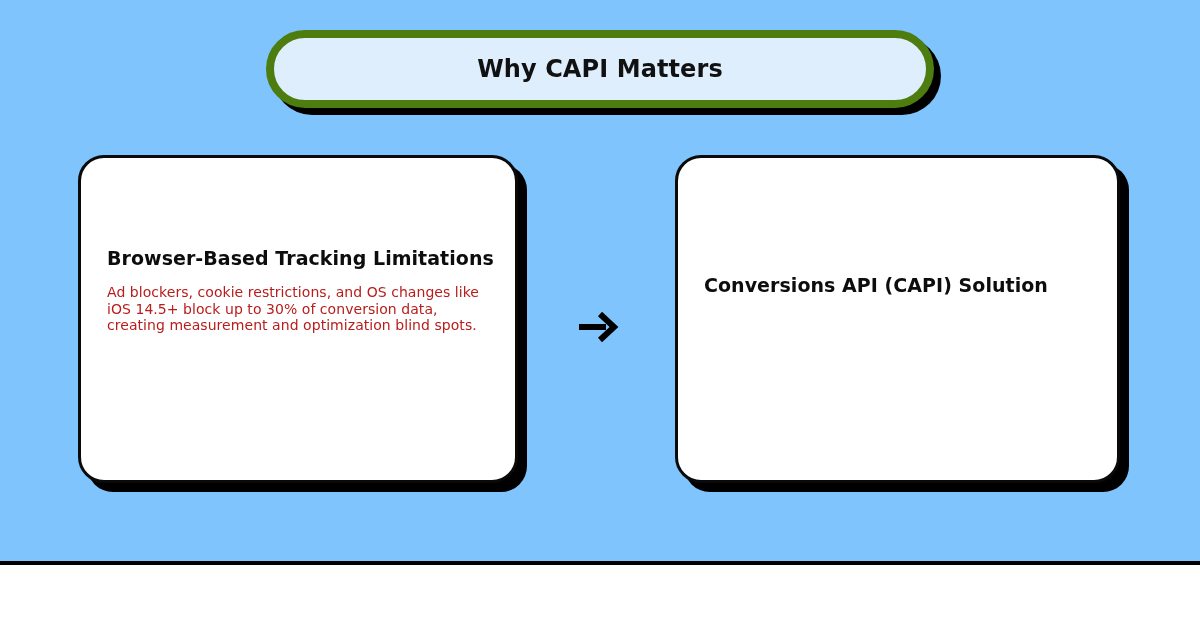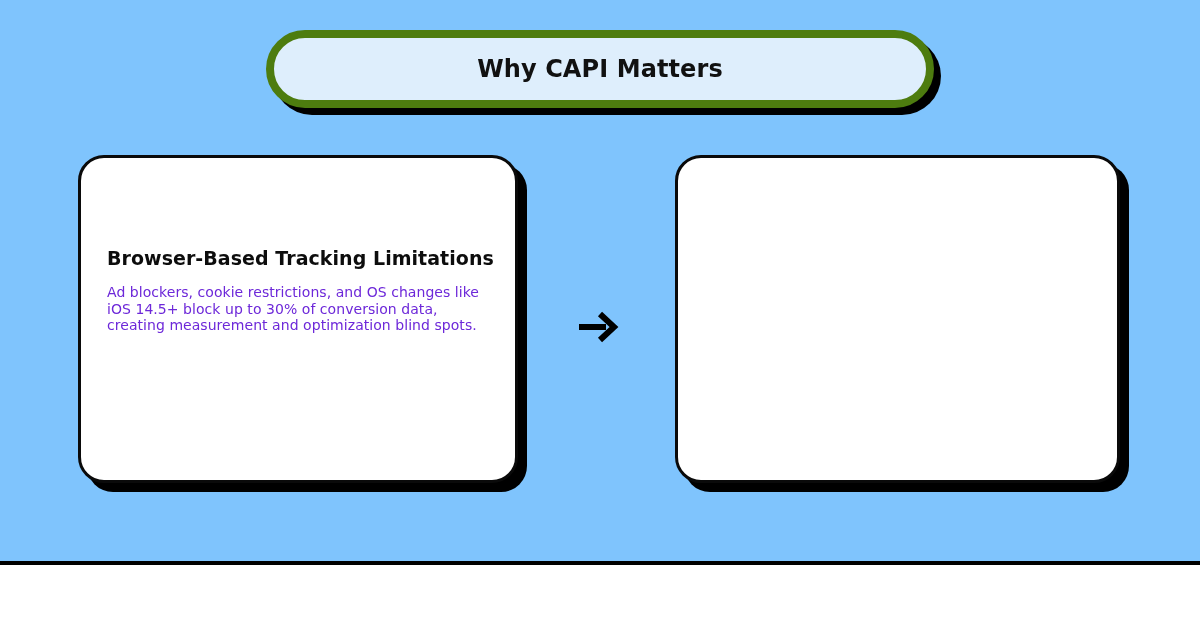--- a/index.html
+++ b/index.html
@@ -93,21 +93,21 @@
     line-height: 24px;
     margin: 0 0 14px 0;
     letter-spacing: 0.05px;
   }
   #card-right .card-title {
     margin-bottom: 12px;
   }
   .card-text {
     font-size: 14px;
     font-weight: normal;
-    color: #6d28d9;
+    color: #b91c1c;
     line-height: 16.5px;
     margin: 0;
     letter-spacing: 0.05px;
   }
 
   
   #arrow-connector {
     position: absolute;
     left: 570px;
     top: 298px;
@@ -148,20 +148,21 @@
     </div>
 
     <div id="arrow-connector">
       <svg width="46" height="40" viewBox="0 0 46 40" aria-hidden="true">
         <path d="M3 20 H30 M24 7 L38 20 L24 33" fill="none" stroke="#000000" stroke-width="6" stroke-linecap="butt" stroke-linejoin="miter"></path>
       </svg>
     </div>
 
     <div class="card" id="card-right">
       <div class="card-body">
+        <div class="card-title">Conversions API (CAPI) Solution</div>
       </div>
     </div>
 
   </div>
 
   <div id="bottom-band"></div>
 
 </div>
 
 </body></html>

